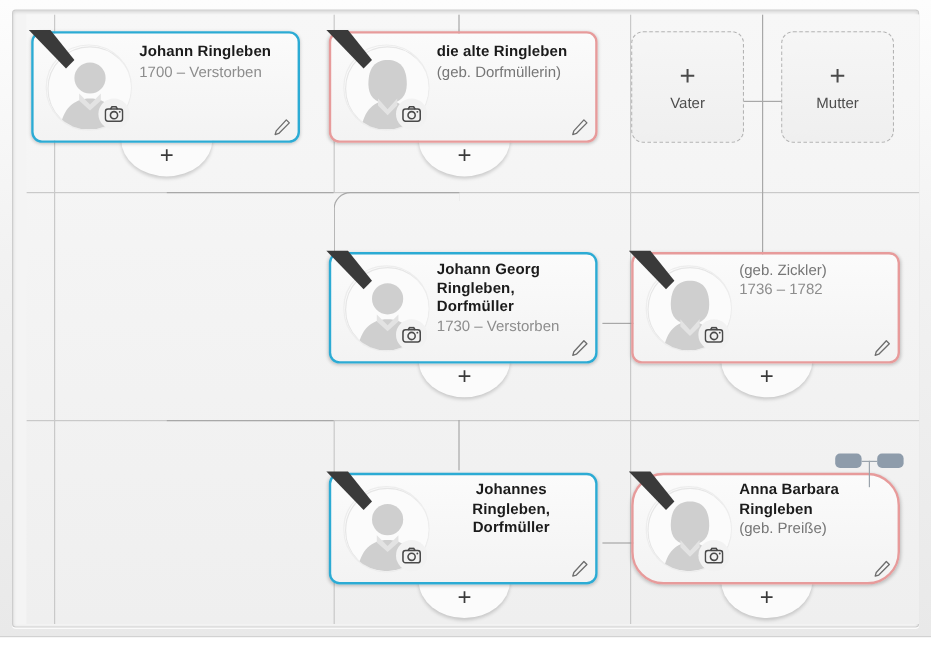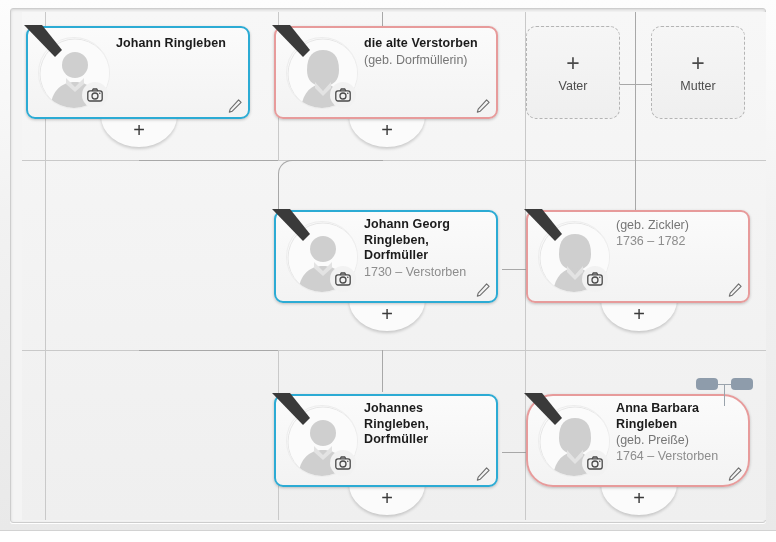--- a/index.html
+++ b/index.html
@@ -283,20 +283,21 @@
       <div class="cam-badge">
         <svg width="16" height="14" viewBox="0 0 16 14">
           <rect x="0.8" y="2.8" width="14.4" height="10.2" rx="2.2" fill="none" stroke="#4a4a4a" stroke-width="1.3"></rect>
           <path d="M5 3 L6.3 1 L9.7 1 L11 3" fill="none" stroke="#4a4a4a" stroke-width="1.3"></path>
           <circle cx="8" cy="8" r="3" fill="none" stroke="#4a4a4a" stroke-width="1.3"></circle>
           <circle cx="12.8" cy="5.2" r="0.8" fill="#4a4a4a"></circle>
         </svg>
       </div>
       <div class="ctext">
         <div class="cname">Johann Ringleben</div>
+        <div class="cdates">1700 – Verstorben</div>
       </div>
       <div class="pencil">
         <svg width="16" height="16" viewBox="0 0 16 16">
           <path d="M11.6 1.9 L14.1 4.4 L5.3 13.2 L2.3 14.1 L3.2 11.1 Z" fill="none" stroke="#6e6e6e" stroke-width="1.1" stroke-linejoin="round"></path>
         </svg>
       </div>
     </div>
     <div class="plus-tab" style="left:79px; top:107px;">
       <div class="tab-shape"></div>
       <div class="plus-sign">+</div>
@@ -318,21 +319,21 @@
       </div>
       <div class="cam-badge">
         <svg width="16" height="14" viewBox="0 0 16 14">
           <rect x="0.8" y="2.8" width="14.4" height="10.2" rx="2.2" fill="none" stroke="#4a4a4a" stroke-width="1.3"></rect>
           <path d="M5 3 L6.3 1 L9.7 1 L11 3" fill="none" stroke="#4a4a4a" stroke-width="1.3"></path>
           <circle cx="8" cy="8" r="3" fill="none" stroke="#4a4a4a" stroke-width="1.3"></circle>
           <circle cx="12.8" cy="5.2" r="0.8" fill="#4a4a4a"></circle>
         </svg>
       </div>
       <div class="ctext">
-        <div class="cname">die alte Verstorben</div>
+        <div class="cname">die alte Ringleben</div>
         <div class="cmaiden">(geb. Dorfmüllerin)</div>
       </div>
       <div class="pencil">
         <svg width="16" height="16" viewBox="0 0 16 16">
           <path d="M11.6 1.9 L14.1 4.4 L5.3 13.2 L2.3 14.1 L3.2 11.1 Z" fill="none" stroke="#6e6e6e" stroke-width="1.1" stroke-linejoin="round"></path>
         </svg>
       </div>
     </div>
     <div class="plus-tab" style="left:327px; top:107px;">
       <div class="tab-shape"></div>
@@ -438,21 +439,21 @@
         </svg>
       </div>
       <div class="cam-badge">
         <svg width="16" height="14" viewBox="0 0 16 14">
           <rect x="0.8" y="2.8" width="14.4" height="10.2" rx="2.2" fill="none" stroke="#4a4a4a" stroke-width="1.3"></rect>
           <path d="M5 3 L6.3 1 L9.7 1 L11 3" fill="none" stroke="#4a4a4a" stroke-width="1.3"></path>
           <circle cx="8" cy="8" r="3" fill="none" stroke="#4a4a4a" stroke-width="1.3"></circle>
           <circle cx="12.8" cy="5.2" r="0.8" fill="#4a4a4a"></circle>
         </svg>
       </div>
-      <div class="ctext" style="top:5px;">
+      <div class="ctext" style="top:5px;text-align:center;">
         <div class="cname">Johannes Ringleben, Dorfmüller</div>
       </div>
       <div class="pencil">
         <svg width="16" height="16" viewBox="0 0 16 16">
           <path d="M11.6 1.9 L14.1 4.4 L5.3 13.2 L2.3 14.1 L3.2 11.1 Z" fill="none" stroke="#6e6e6e" stroke-width="1.1" stroke-linejoin="round"></path>
         </svg>
       </div>
     </div>
     <div class="plus-tab" style="left:327px; top:475px;">
       <div class="tab-shape"></div>
@@ -477,21 +478,20 @@
         <svg width="16" height="14" viewBox="0 0 16 14">
           <rect x="0.8" y="2.8" width="14.4" height="10.2" rx="2.2" fill="none" stroke="#4a4a4a" stroke-width="1.3"></rect>
           <path d="M5 3 L6.3 1 L9.7 1 L11 3" fill="none" stroke="#4a4a4a" stroke-width="1.3"></path>
           <circle cx="8" cy="8" r="3" fill="none" stroke="#4a4a4a" stroke-width="1.3"></circle>
           <circle cx="12.8" cy="5.2" r="0.8" fill="#4a4a4a"></circle>
         </svg>
       </div>
       <div class="ctext" style="top:5px;">
         <div class="cname">Anna Barbara Ringleben</div>
         <div class="cmaiden">(geb. Preiße)</div>
-        <div class="cdates">1764 – Verstorben</div>
       </div>
       <div class="pencil">
         <svg width="16" height="16" viewBox="0 0 16 16">
           <path d="M11.6 1.9 L14.1 4.4 L5.3 13.2 L2.3 14.1 L3.2 11.1 Z" fill="none" stroke="#6e6e6e" stroke-width="1.1" stroke-linejoin="round"></path>
         </svg>
       </div>
     </div>
     <div class="plus-tab" style="left:579px; top:475px;">
       <div class="tab-shape"></div>
       <div class="plus-sign">+</div>

